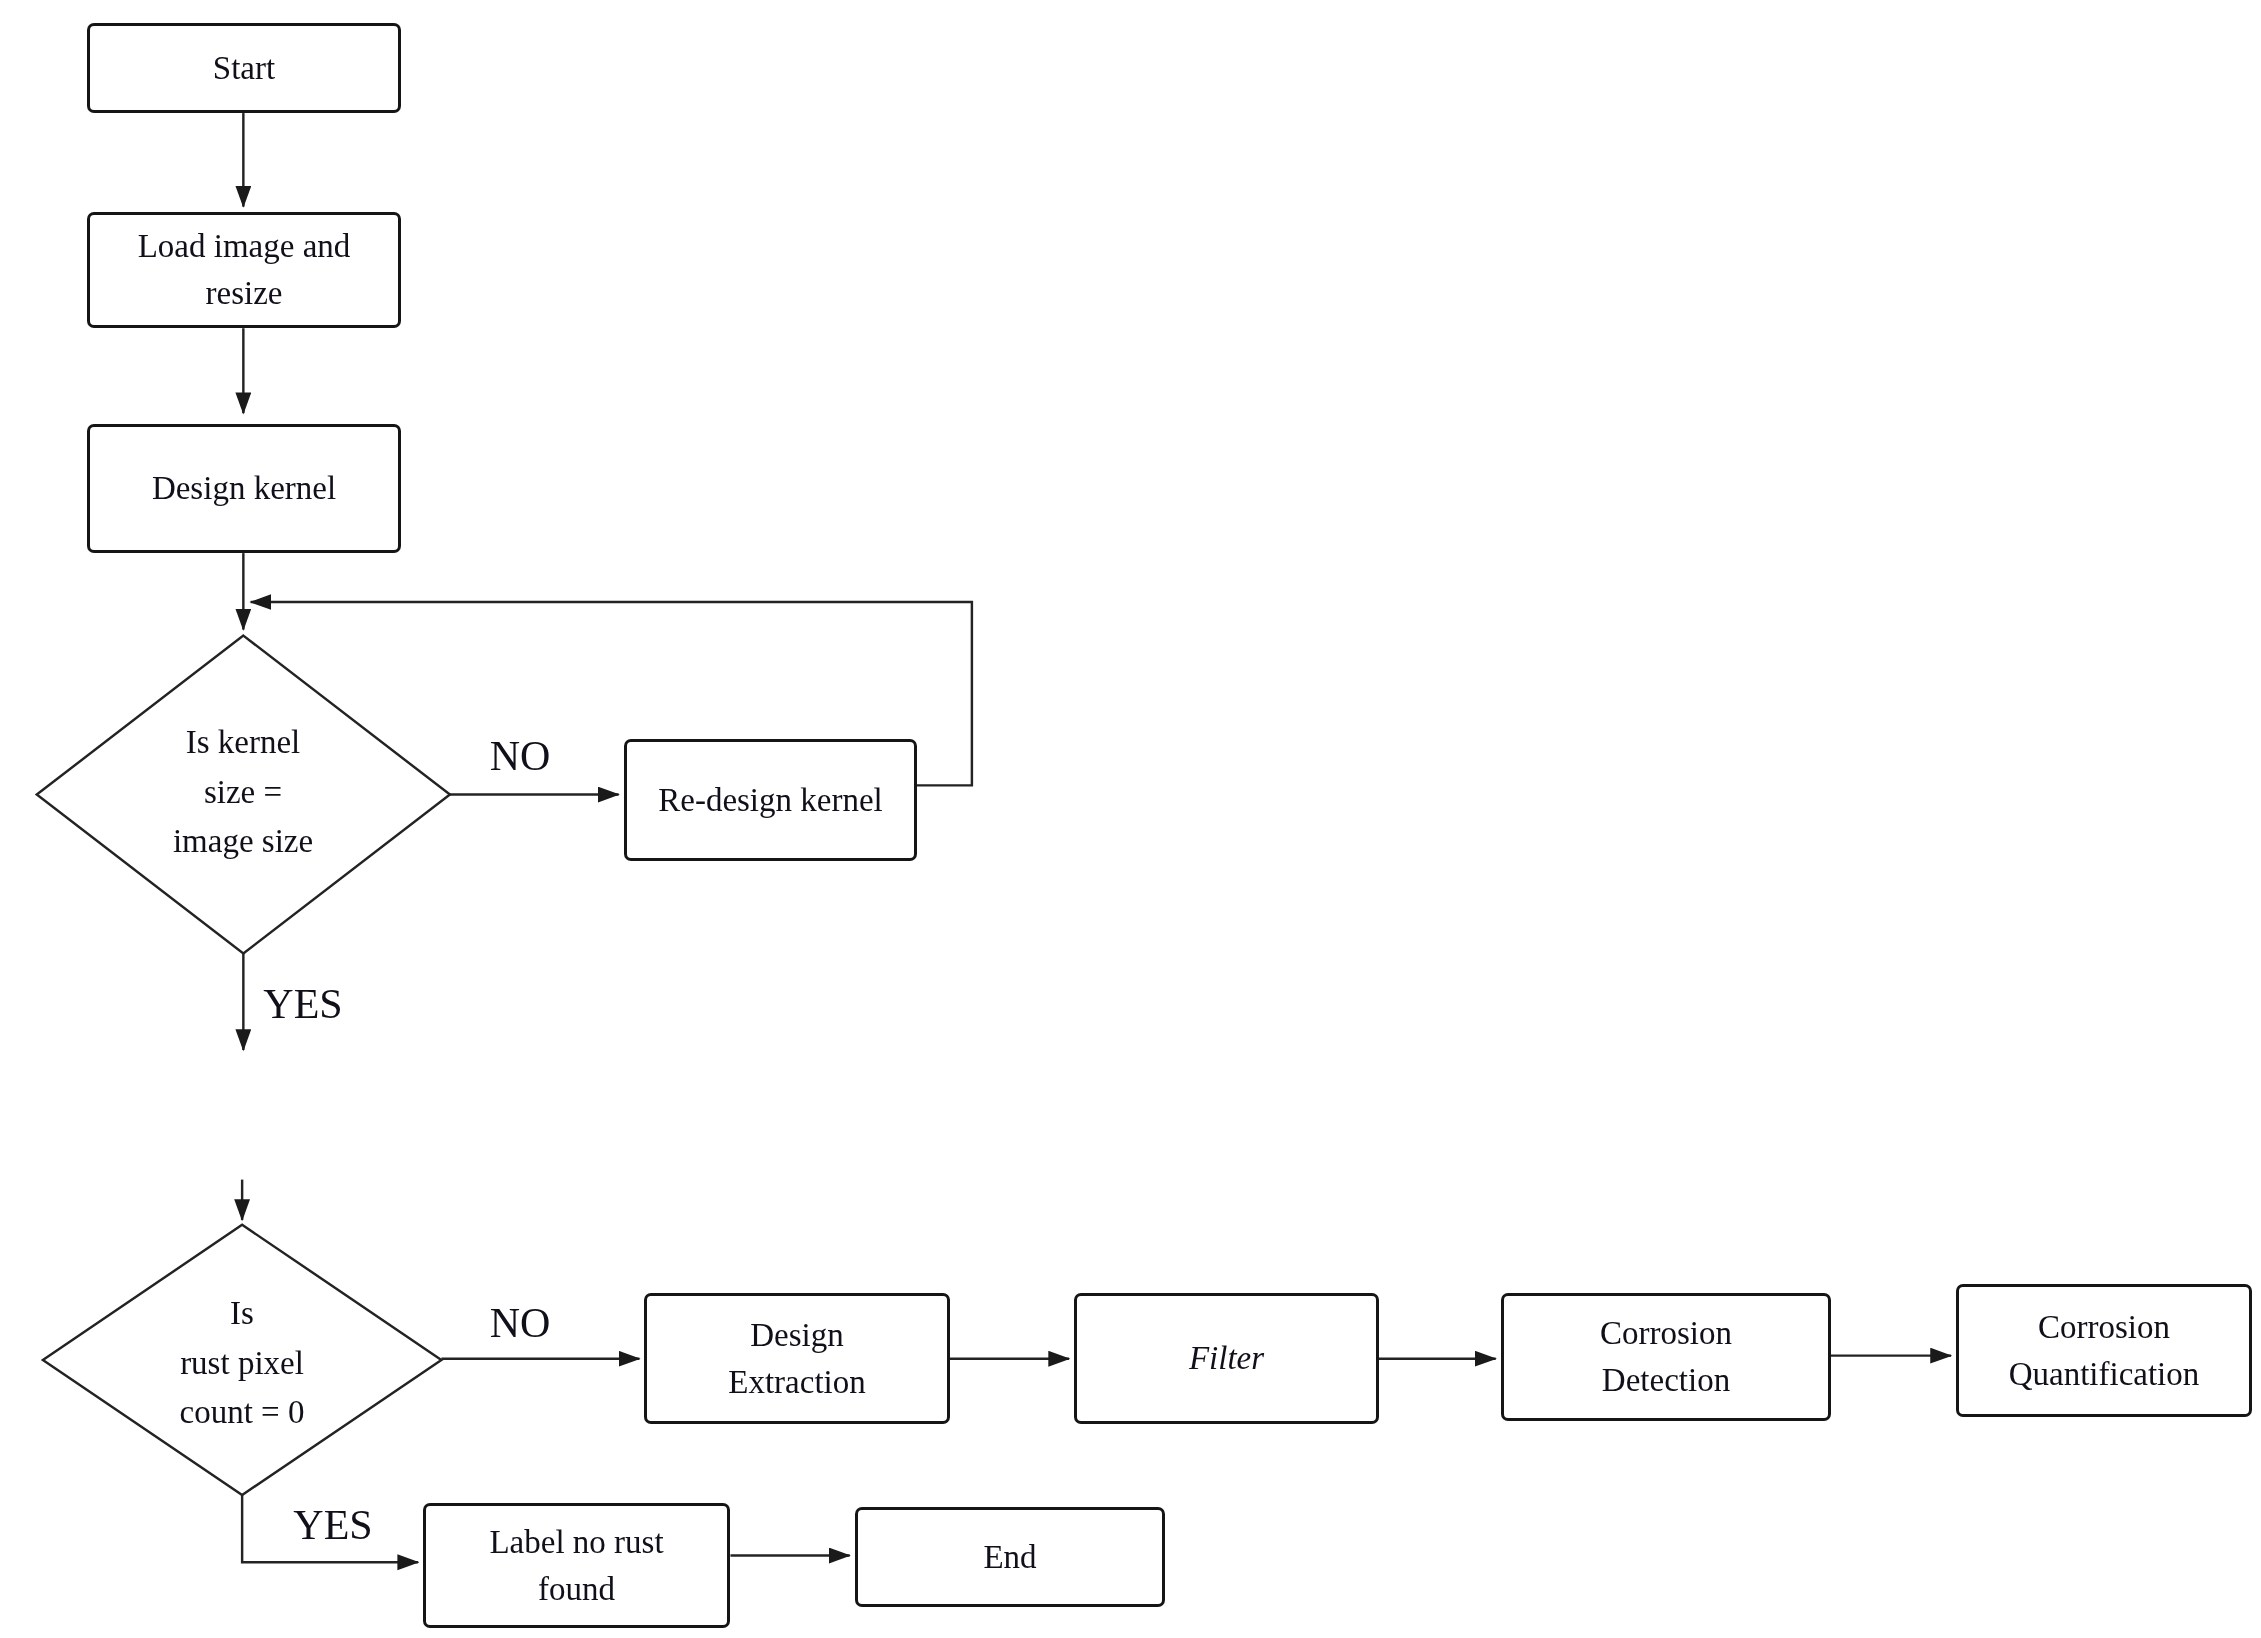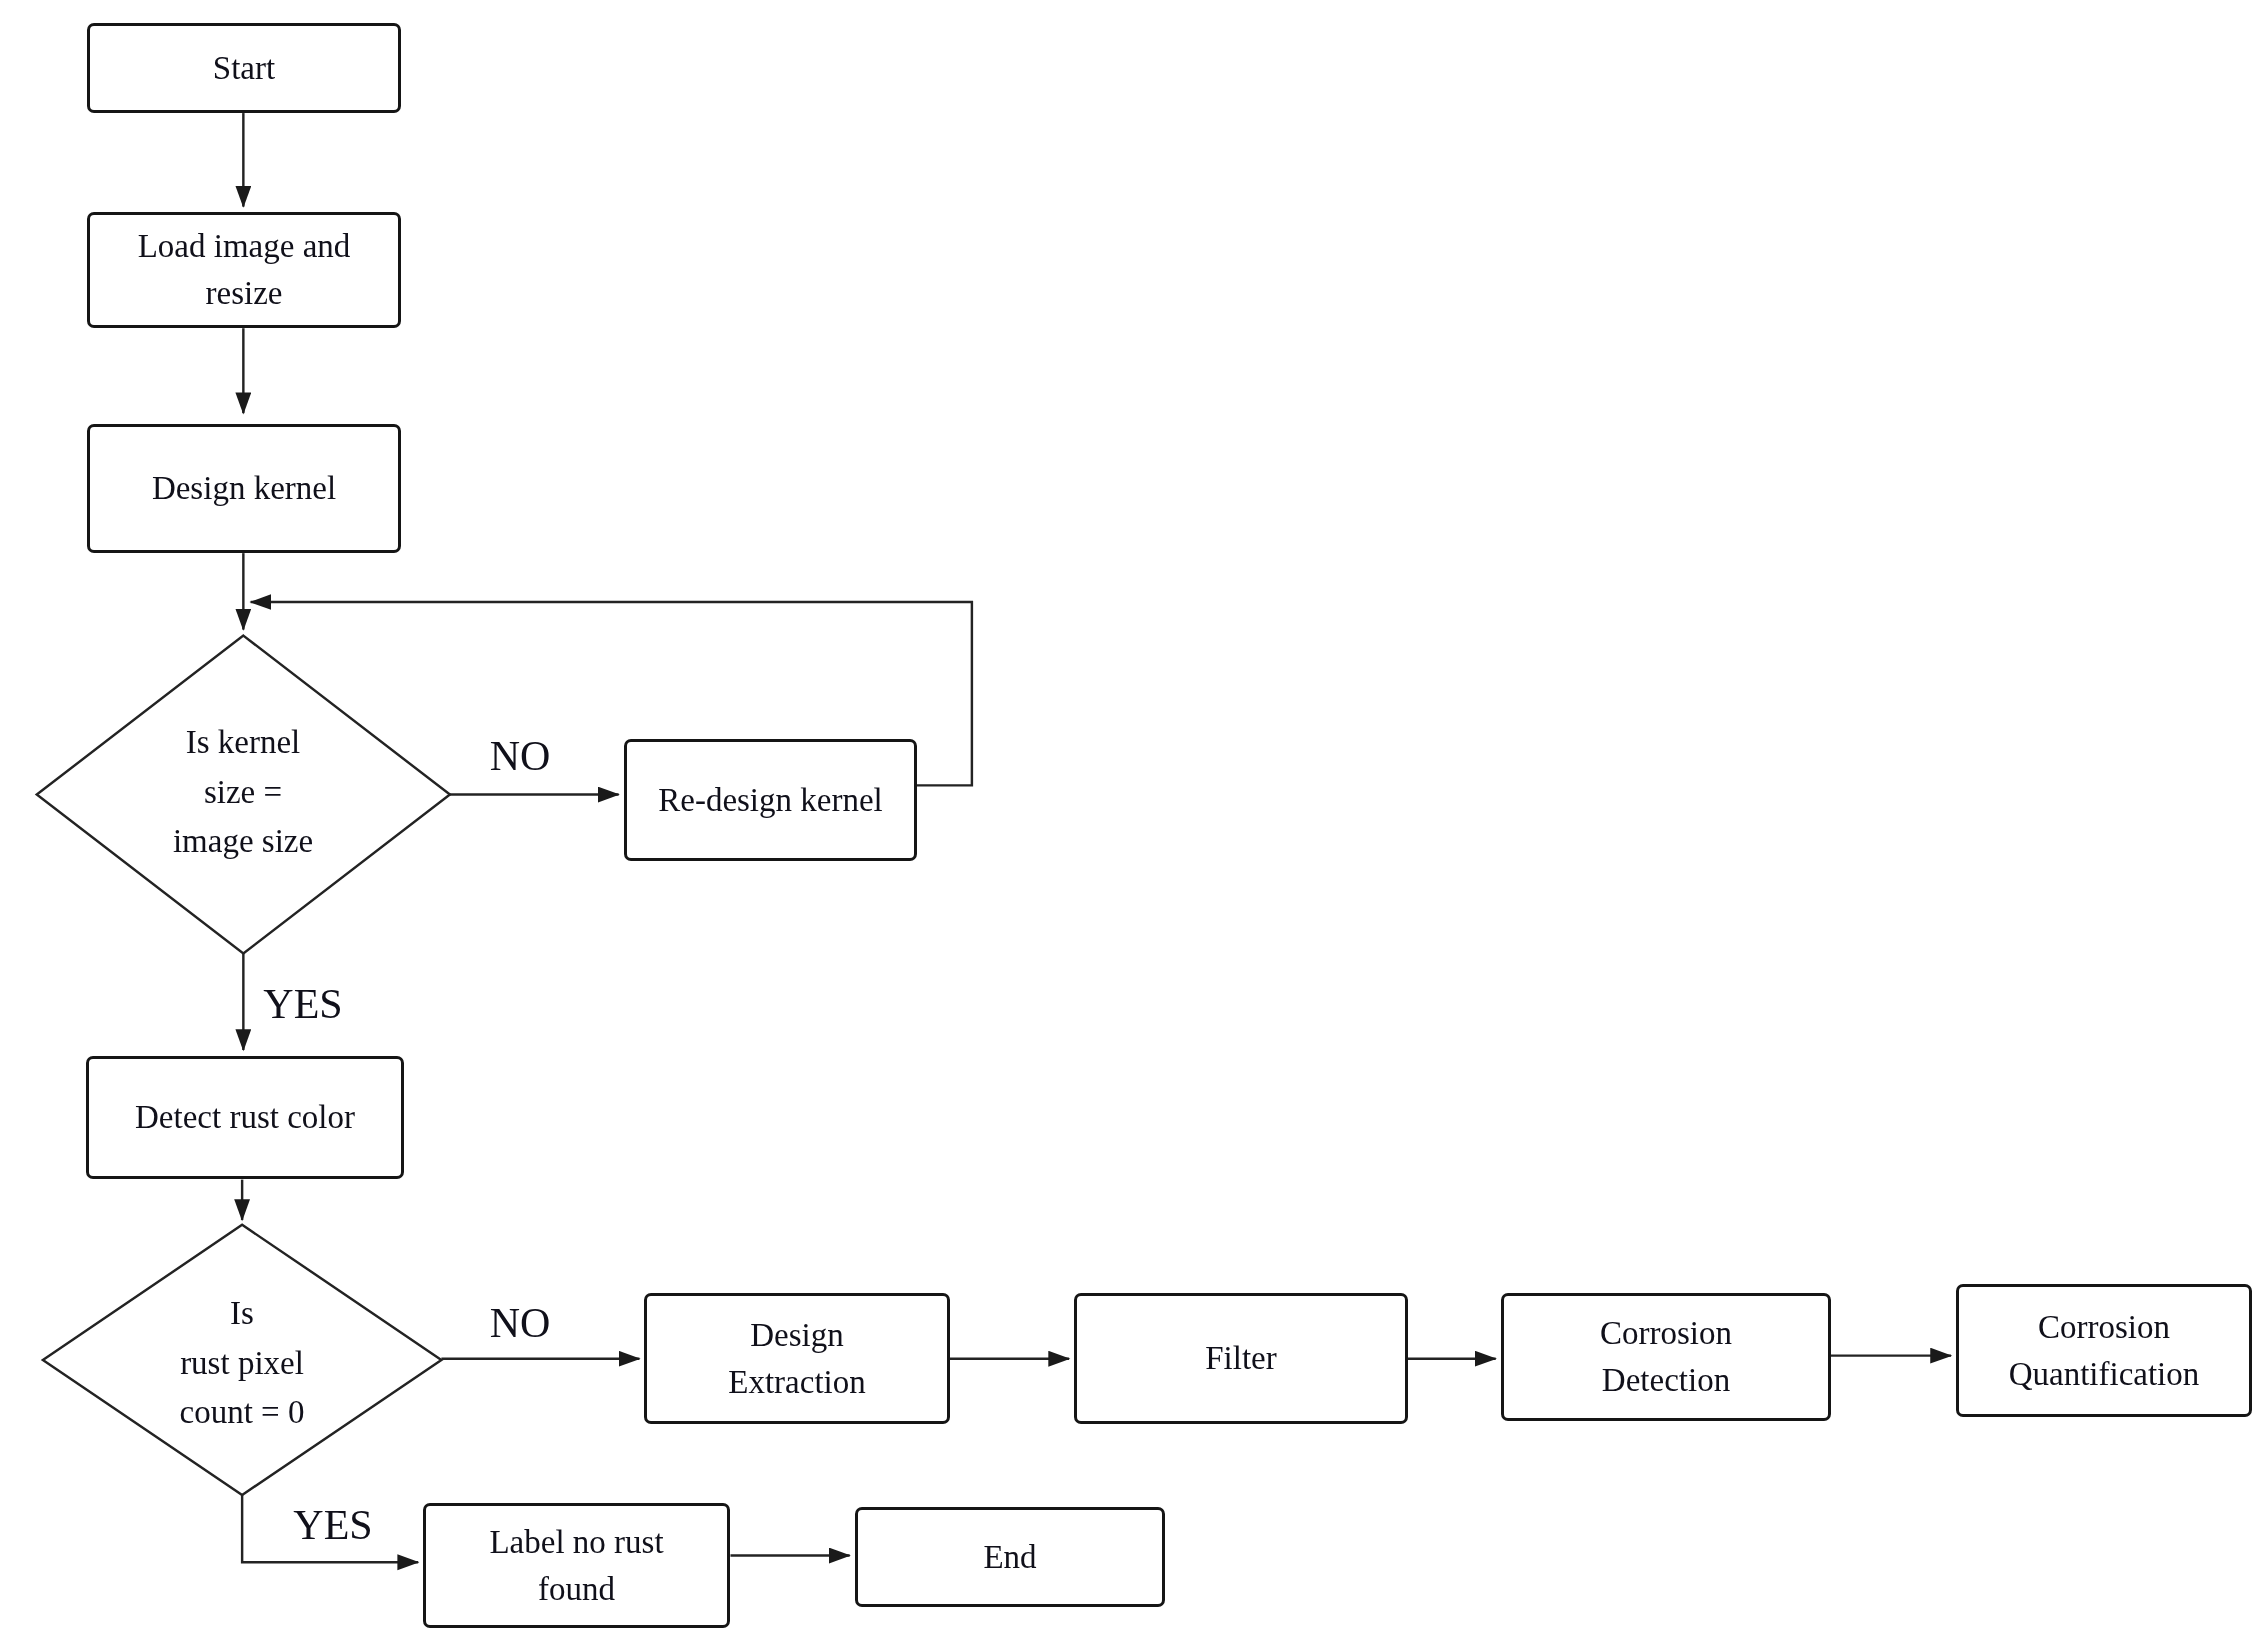--- a/index.html
+++ b/index.html
@@ -95,30 +95,27 @@
   </div>
 
   <div class="node" style="left:87px; top:424px; width:314px; height:129px;justify-content:center;">
     <span>Design kernel</span>
   </div>
 
   <div class="node" style="left:624px; top:724px; width:293px; height:122px;margin-top:15px;">
     <span>Re-design kernel</span>
   </div>
 
-  <div class="node" style="left:86px; top:1056px; width:318px; height:123px;">
-    <span>Detect rust color</span>
-  </div>
 
   <div class="node" style="left:644px; top:1293px; width:306px; height:131px;">
     <span>Design
 Extraction</span>
   </div>
 
-  <div class="node" style="left:1074px; top:1293px; width:334px; height:131px;">
+  <div class="node" style="left:1074px; top:1293px; width:305px; height:131px;font-style:italic;">
     <span>Filter</span>
   </div>
 
   <div class="node" style="left:1501px; top:1293px; width:330px; height:128px;">
     <span>Corrosion
 Detection</span>
   </div>
 
   <div class="node" style="left:1956px; top:1284px; width:296px; height:133px;">
     <span>Corrosion

